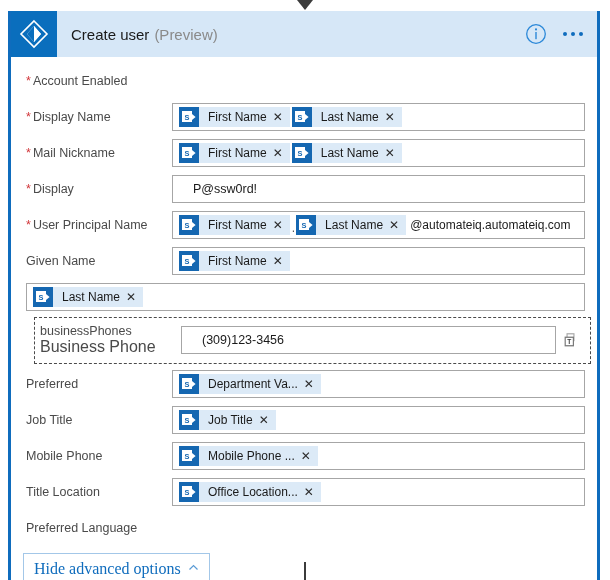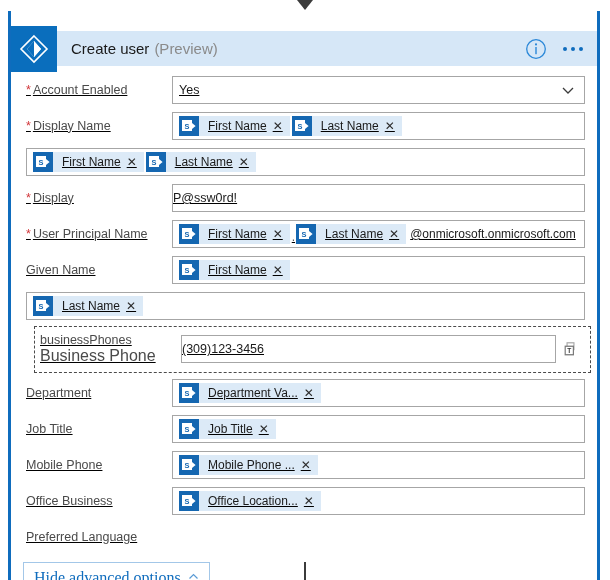--- a/index.html
+++ b/index.html
@@ -39,23 +39,22 @@
     border-left: 3px solid #0f6cbd;
     border-right: 3px solid #0f6cbd;
     border-bottom: 3px solid #0f6cbd;
     border-top: none;
   }
 
   
   .card-header {
     display: flex;
     align-items: center;
-    height: 35px;
+    height: 46px;
     background: #d6e7f7;
-    margin-top: 20px;
   }
   .app-icon {
     width: 46px;
     height: 46px;
     background: #0a6ebd;
     flex: 0 0 46px;
     display: flex;
     align-items: center;
     justify-content: center;
   }
@@ -99,21 +98,20 @@
     padding: 6px 0 0 0;
     background: #fff;
   }
 
   .row {
     display: flex;
     align-items: center;
     height: 36px;
     padding: 0 12px 0 15px;
     box-sizing: border-box;
-    text-decoration: underline;
   }
   .row .label {
     flex: 0 0 146px;
     font-size: 12.5px;
     color: #4a4a4a;
     line-height: 1.15;
     white-space: nowrap;
   }
   .label .req {
     color: #d13438;
@@ -132,21 +130,21 @@
     box-sizing: border-box;
     border: 1px solid #a6a6a6;
     background: #fff;
     display: flex;
     align-items: center;
     padding: 0 6px;
     font-size: 12.5px;
     color: #1a1a1a;
     overflow: hidden;
   }
-  .field.text { padding-left: 0; }
+  .field.text { padding-left: 20px; }
   .field .plain-text { white-space: nowrap; }
 
   
   .field.dropdown { justify-content: space-between; padding-right: 8px; }
   .chev {
     flex: 0 0 auto;
     display: flex;
     align-items: center;
   }
 
@@ -281,28 +279,20 @@
         <i></i>
     </span>
   </div>
 
   <div class="card-body">
 
     <div class="row">
       <div class="label">
         <span class="req">*</span><span>Account Enabled</span>
       </div>
-      <div class="field dropdown">
-        <span class="plain-text">Yes</span>
-        <span class="chev">
-          <svg width="16" height="16" viewBox="0 0 16 16">
-              <path d="M3 6 L8 11 L13 6" fill="none" stroke="#3b3b3b" stroke-width="1.3"></path>
-            </svg>
-        </span>
-      </div>
     </div>
 
     <div class="row">
       <div class="label">
         <span class="req">*</span><span>Display Name</span>
       </div>
       <div class="field">
         <div class="chips">
           <span class="chip">
             <span class="chip-icon">
@@ -324,20 +314,23 @@
                 </svg>
             </span>
             <span class="chip-label">Last Name</span>
             <span class="chip-x">✕</span>
           </span>
         </div>
       </div>
     </div>
 
     <div class="row">
+      <div class="label">
+        <span class="req">*</span><span>Mail Nickname</span>
+      </div>
       <div class="field">
         <div class="chips">
           <span class="chip">
             <span class="chip-icon">
               <svg width="14" height="14" viewBox="0 0 14 14">
                   <rect x="0" y="1" width="10" height="11" fill="#ffffff"></rect>
                   <text x="5" y="9.6" font-size="7.4" font-family="Liberation Sans, sans-serif" font-weight="bold" fill="#1567b1" text-anchor="middle">S</text>
                   <polygon points="10,4 13.6,7 10,10" fill="#ffffff"></polygon>
                 </svg>
             </span>
@@ -390,21 +383,21 @@
             <span class="chip-icon">
               <svg width="14" height="14" viewBox="0 0 14 14">
                   <rect x="0" y="1" width="10" height="11" fill="#ffffff"></rect>
                   <text x="5" y="9.6" font-size="7.4" font-family="Liberation Sans, sans-serif" font-weight="bold" fill="#1567b1" text-anchor="middle">S</text>
                   <polygon points="10,4 13.6,7 10,10" fill="#ffffff"></polygon>
                 </svg>
             </span>
             <span class="chip-label">Last Name</span>
             <span class="chip-x">✕</span>
           </span>
-          <span class="suffix-text">@onmicrosoft.onmicrosoft.com</span>
+          <span class="suffix-text">@automateiq.automateiq.com</span>
         </div>
       </div>
     </div>
 
     <div class="row">
       <div class="label">Given Name</div>
       <div class="field">
         <div class="chips">
           <span class="chip">
             <span class="chip-icon">
@@ -454,21 +447,21 @@
             <rect x="5.6" y="3.4" width="5.8" height="5.8" fill="#ffffff"></rect>
             <rect x="2.6" y="5.6" width="9.4" height="9.8" fill="#7a7a7a"></rect>
             <rect x="3.8" y="6.9" width="7" height="7.2" fill="#ffffff"></rect>
             <text x="7.3" y="12.6" font-size="6.6" font-family="Liberation Sans, sans-serif" font-weight="bold" fill="#3b3b3b" text-anchor="middle">T</text>
           </svg>
         </div>
       </div>
     </div>
 
     <div class="row">
-      <div class="label">Department</div>
+      <div class="label">Preferred</div>
       <div class="field">
         <div class="chips">
           <span class="chip">
             <span class="chip-icon">
               <svg width="14" height="14" viewBox="0 0 14 14">
                   <rect x="0" y="1" width="10" height="11" fill="#ffffff"></rect>
                   <text x="5" y="9.6" font-size="7.4" font-family="Liberation Sans, sans-serif" font-weight="bold" fill="#1567b1" text-anchor="middle">S</text>
                   <polygon points="10,4 13.6,7 10,10" fill="#ffffff"></polygon>
                 </svg>
             </span>
@@ -511,21 +504,21 @@
                 </svg>
             </span>
             <span class="chip-label">Mobile Phone ...</span>
             <span class="chip-x">✕</span>
           </span>
         </div>
       </div>
     </div>
 
     <div class="row">
-      <div class="label">Office Business</div>
+      <div class="label">Title Location</div>
       <div class="field">
         <div class="chips">
           <span class="chip">
             <span class="chip-icon">
               <svg width="14" height="14" viewBox="0 0 14 14">
                   <rect x="0" y="1" width="10" height="11" fill="#ffffff"></rect>
                   <text x="5" y="9.6" font-size="7.4" font-family="Liberation Sans, sans-serif" font-weight="bold" fill="#1567b1" text-anchor="middle">S</text>
                   <polygon points="10,4 13.6,7 10,10" fill="#ffffff"></polygon>
                 </svg>
             </span>

